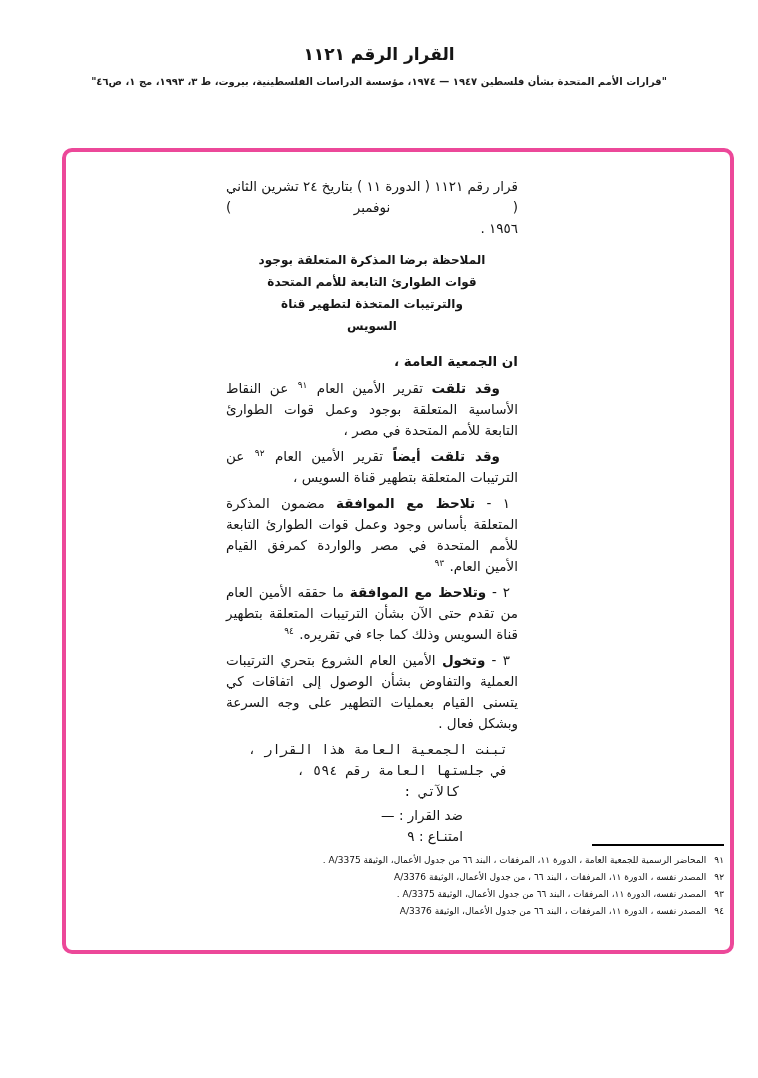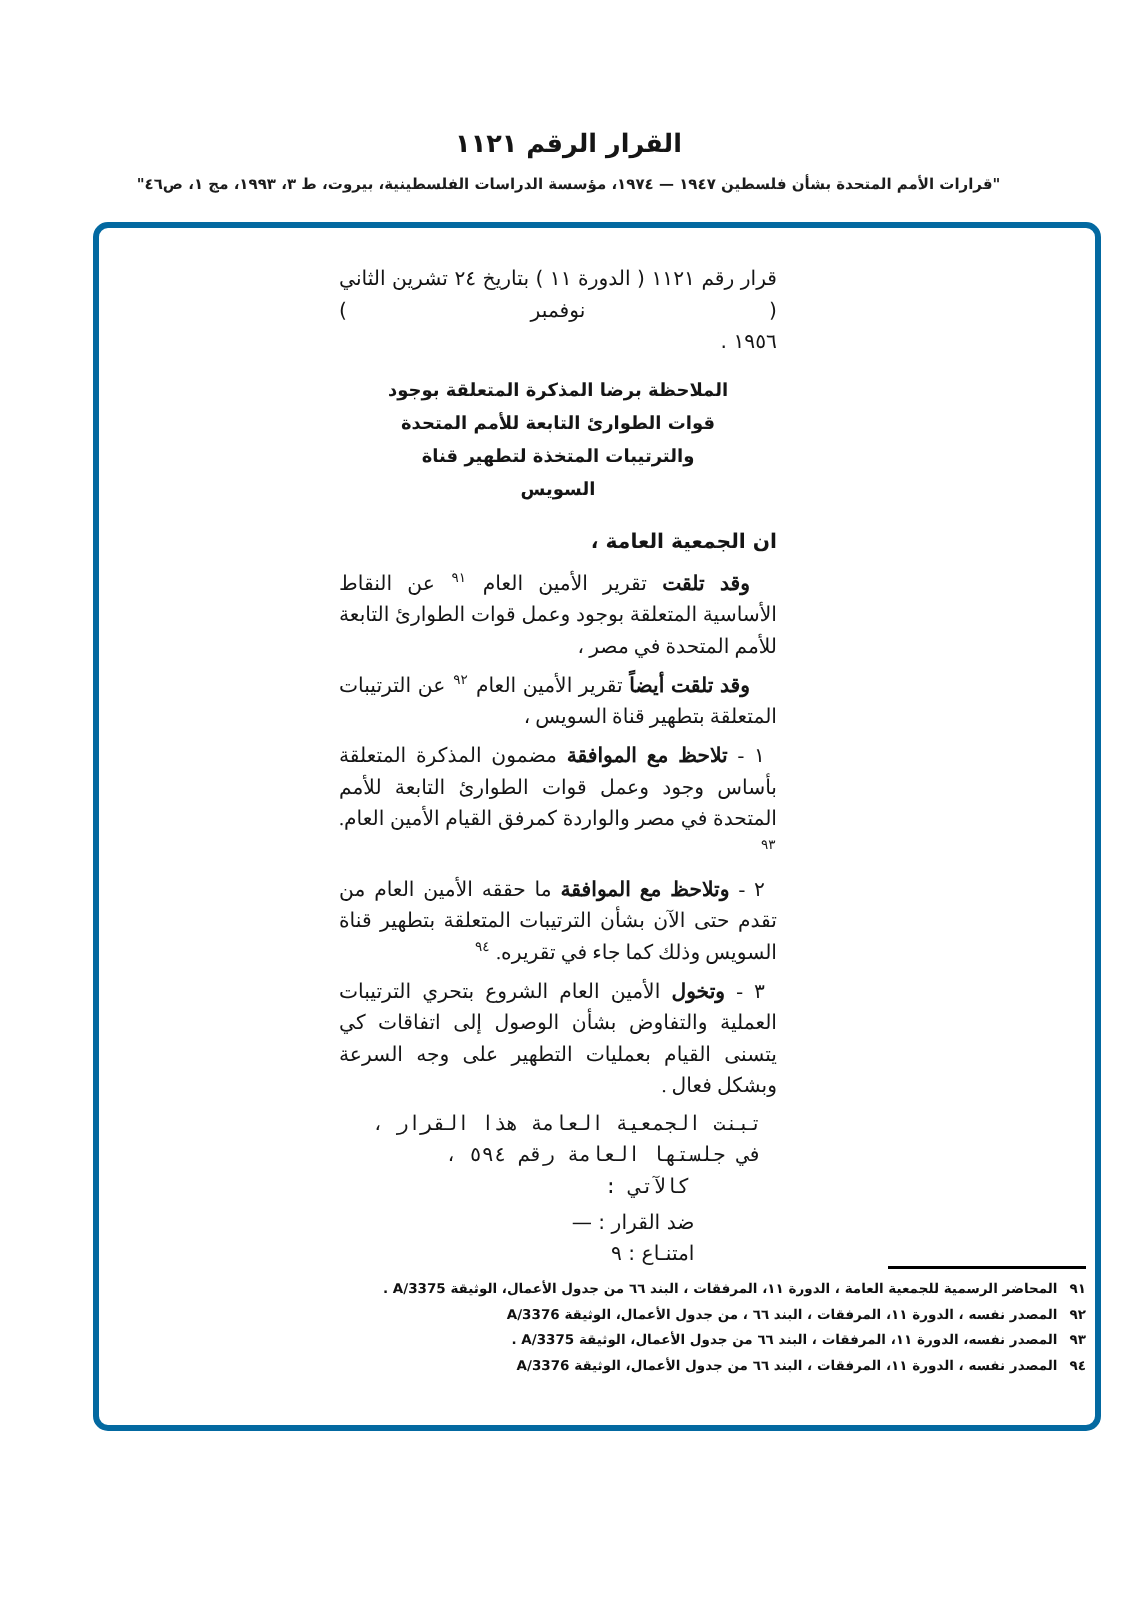--- a/index.html
+++ b/index.html
@@ -7,29 +7,29 @@
   body {
     width:758px; height:1078px;
     font-family:"DejaVu Sans", sans-serif;
     color:#151515;
     position:relative;
     overflow:hidden;
   }
   .page { width:758px; height:1078px; position:relative; background:#fff; }
 
   
-  .doc-header { direction:rtl; text-align:center; padding-top:86px; }
+  .doc-header { direction:rtl; text-align:center; padding-top:44px; }
   .doc-title { font-size:17px; font-weight:700; letter-spacing:0; }
   .doc-source { font-size:10px; font-weight:700; margin-top:12px; color:#1c1c1c; }
 
   
   .green-box {
     position:absolute; left:62px; top:148px;
     width:672px; height:806px;
-    border:4px solid #0369a1;
+    border:4px solid #ec4899;
     border-radius:10px;
     background:#fff;
   }
 
   
   .content {
     direction:rtl;
     width:292px;
     margin:24px 212px 0 auto;
     font-size:13.5px;
@@ -37,37 +37,37 @@
     text-align:right;
   }
   .intro { margin-bottom:10px; }
   .intro-l1 { display:block; text-align:justify; text-align-last:justify; }
   .intro-l2 { display:block; }
 
   .heading { text-align:center; font-weight:700; font-size:12px; line-height:22px; margin:8px 0 14px 0; }
 
   .preamble-lead { font-weight:700; margin:4px 0 6px 0; }
 
-  .body-par { text-align:justify; margin-bottom:5px; text-indent:18px;font-family:Liberation Serif, serif; }
+  .body-par { text-align:justify; margin-bottom:5px; text-indent:18px; }
   .body-par.numbered { text-indent:8px; }
   .body-par strong { font-weight:700; }
   sup.ref { font-size:9px; vertical-align:super; line-height:0; padding:0 1px; }
 
   .adoption { margin-top:6px;font-family:Liberation Mono, monospace; }
   .adopt-line { text-indent:10px; }
   .adopt-kalaati { padding-right:58px; text-indent:0; }
 
   .votes { margin-top:2px; }
   .vote-line { padding-right:55px; }
 
   
   .footnotes {
     position:absolute; right:6px; left:14px; bottom:30px;
     direction:rtl; 
-    font-size:9px; font-weight:700; line-height:17px; color:#101010;
+    font-size:9px; font-weight:400; line-height:17px; color:#101010;
   }
   .fn-rule { width:132px; border-top:2px solid #000; margin-bottom:6px; }
   .fn-line { white-space:nowrap; overflow:hidden; }
   .fn-num { margin-left:8px; }
 </style>
 </head>
 <body>
 
 <div class="page">
 

